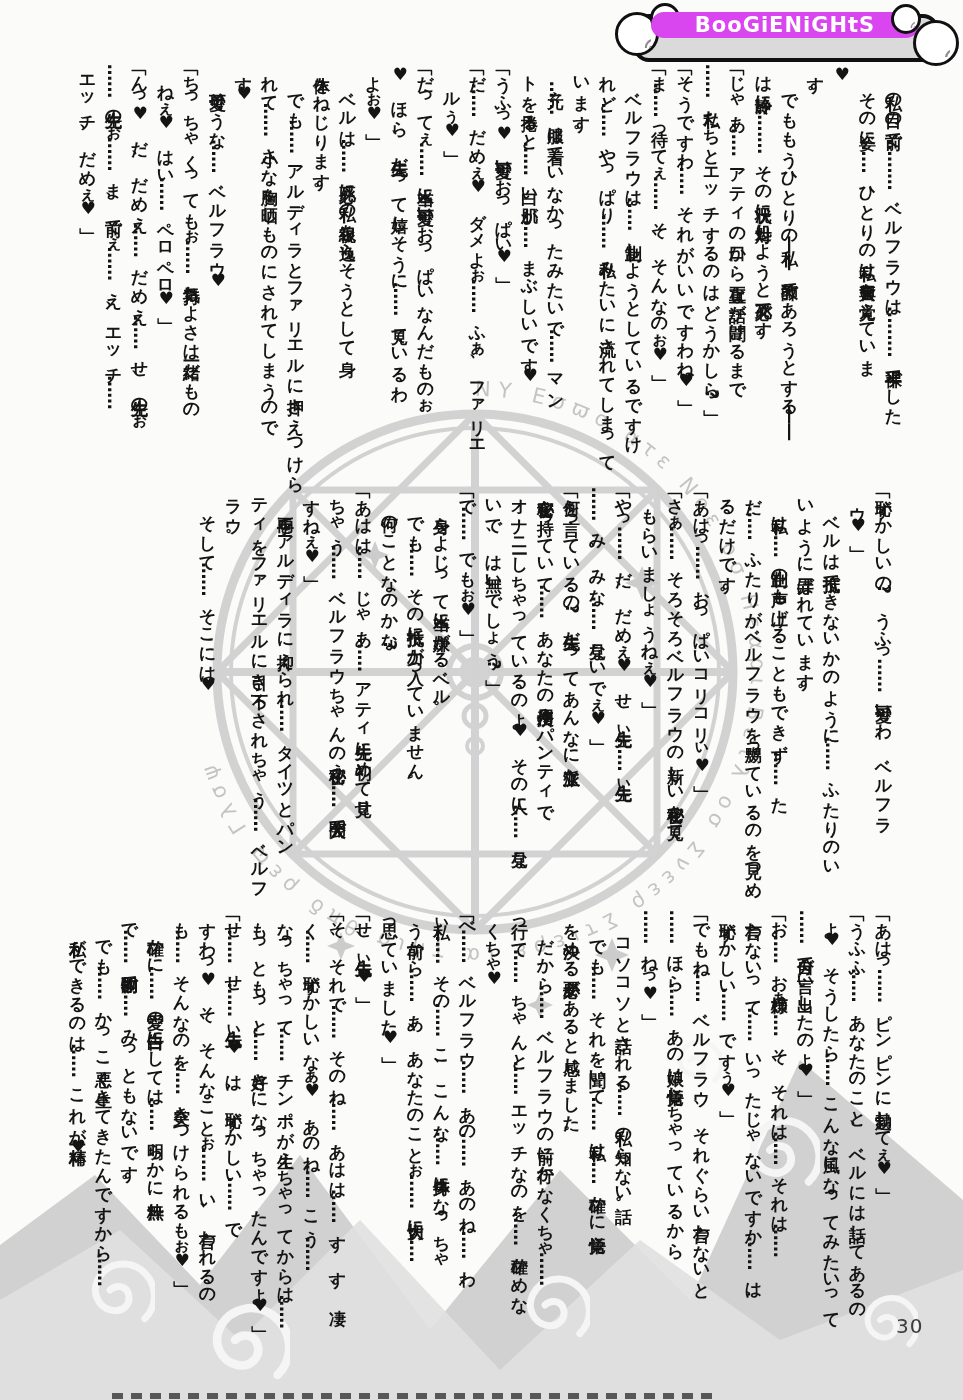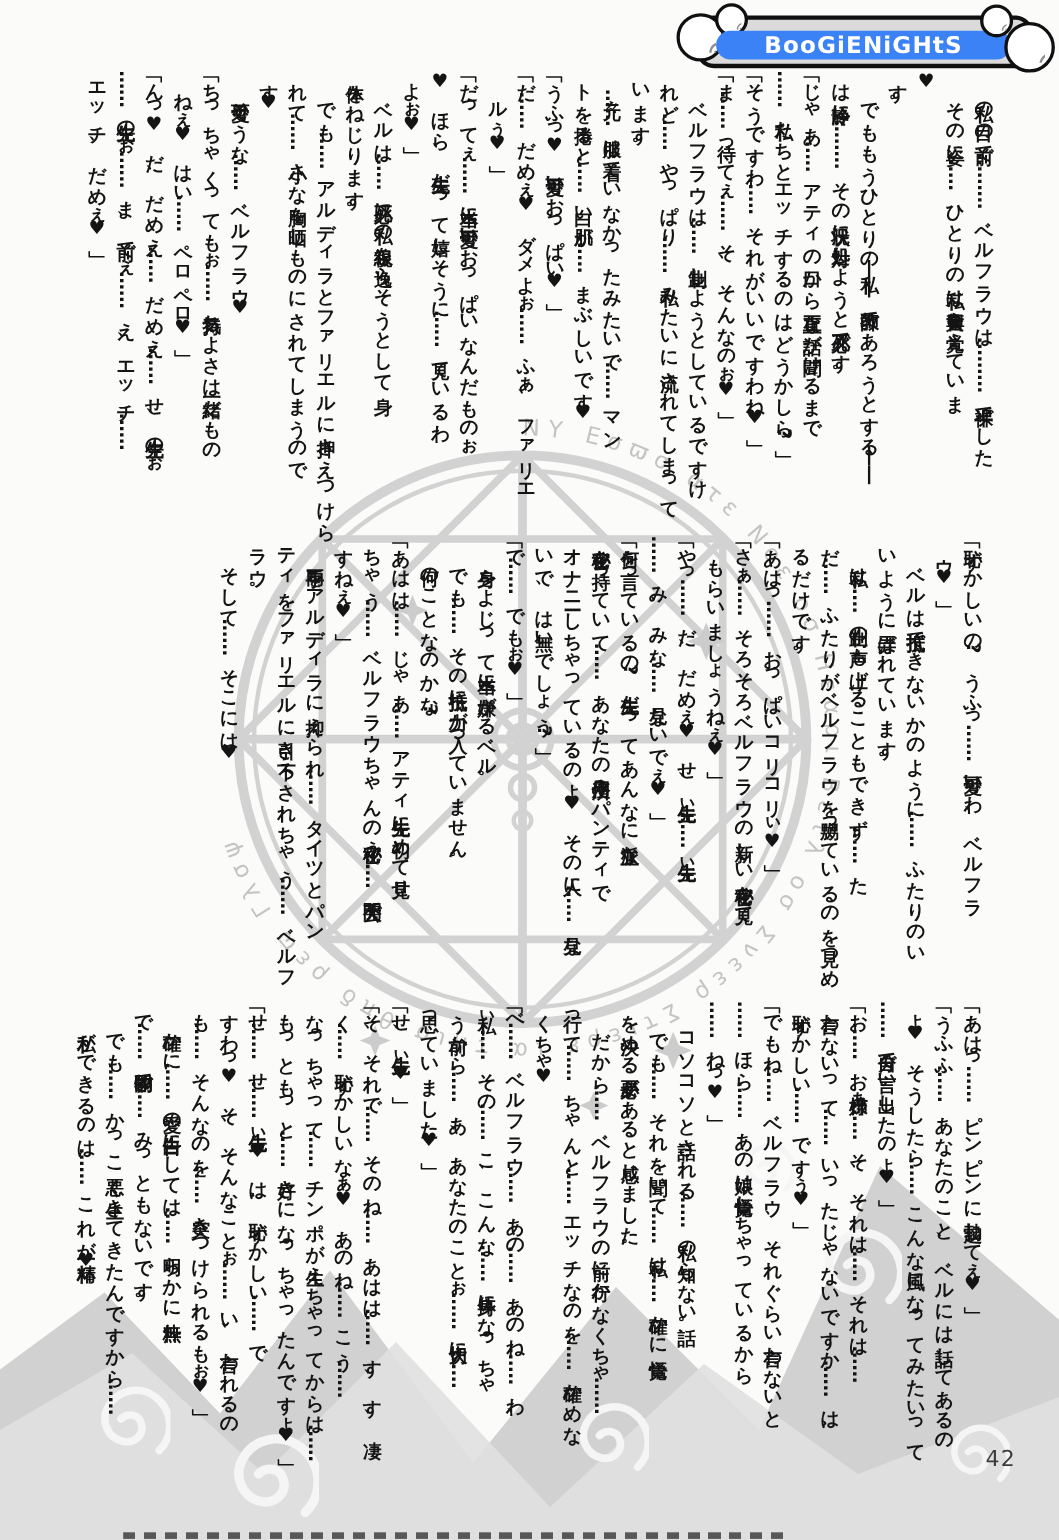--- a/index.html
+++ b/index.html
@@ -27,22 +27,22 @@
   #band-mid{top:487px;right:66px;height:430px;}
   #band-bot{top:910px;right:66px;height:454px;}
   .vline{display:block;}
   
   .logo{position:absolute;top:8px;right:8px;width:338px;height:52px;z-index:4;}
   .logo-plate{
     position:absolute;left:16px;right:16px;top:6px;height:40px;
     background:#dadada;border:4px solid #101010;border-radius:16px;
   }
   .logo-bar{
-    position:absolute;left:34px;right:36px;top:20px;height:26px;
-    background:#3b82f6;border-radius:13px;
+    position:absolute;left:34px;right:36px;top:4px;height:26px;
+    background:#d946ef;border-radius:13px;
     display:flex;align-items:center;justify-content:center;
     color:#ffffff;font-weight:bold;font-size:21px;letter-spacing:1px;
     font-family:"DejaVu Sans",sans-serif;
   }
   .sw{
     position:absolute;background:#ffffff;border:3px solid #101010;border-radius:50%;
     display:flex;align-items:center;justify-content:center;color:#8f8f8f;
   }
   .sw svg{width:72%;height:72%;}
   .sw-l-big{width:38px;height:38px;left:-2px;top:4px;}
@@ -227,13 +227,13 @@
     <div class="vline">すわっ♥ そ、そんなことぉ……い、言われるの</div>
     <div class="vline">も……そんなのを……突きつけられるもぉ♥」</div>
     <div class="vline" style="text-indent: 1em;">確かに……愛の告白にしては……明らかに無粋</div>
     <div class="vline">で……即物的で……みっともないです。</div>
     <div class="vline" style="text-indent: 1em;">でも……かっこ悪く生きてきたんですから……</div>
     <div class="vline" style="text-indent: 1em;">私ができるのは……これが精一杯♥</div>
   </div>
 
 <div class="cut-strip"></div>
 
-<div class="pageno">42</div>
+<div class="pageno">30</div>
 
 </body></html>

